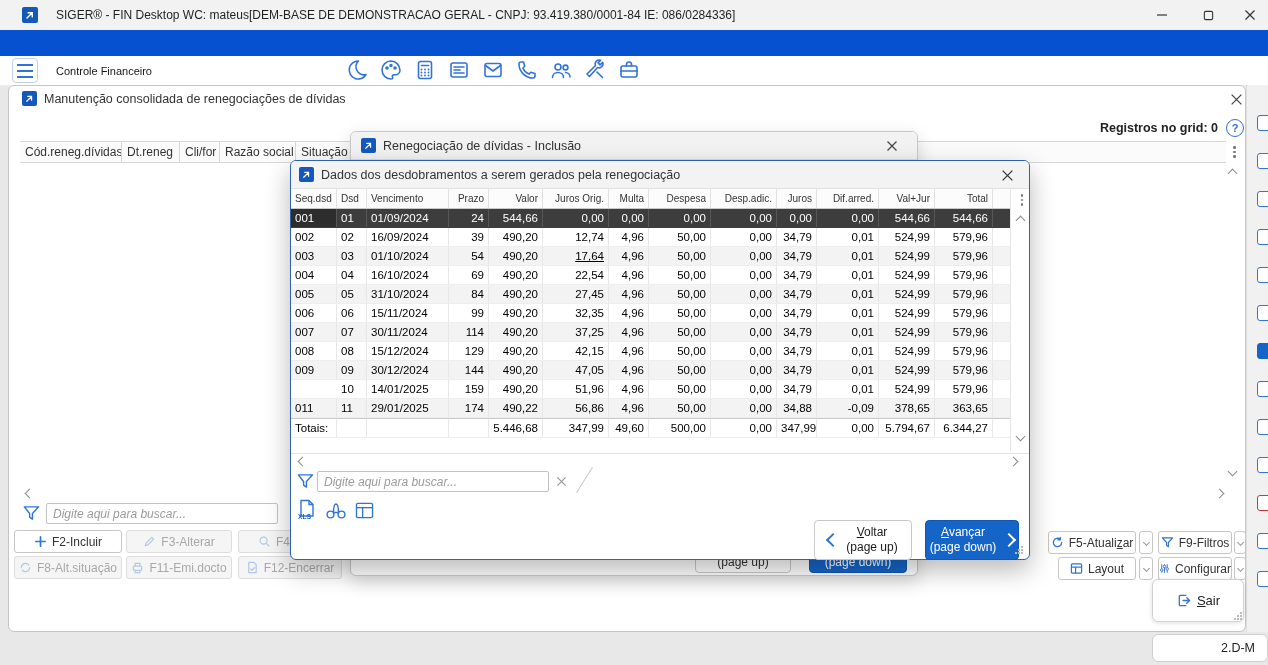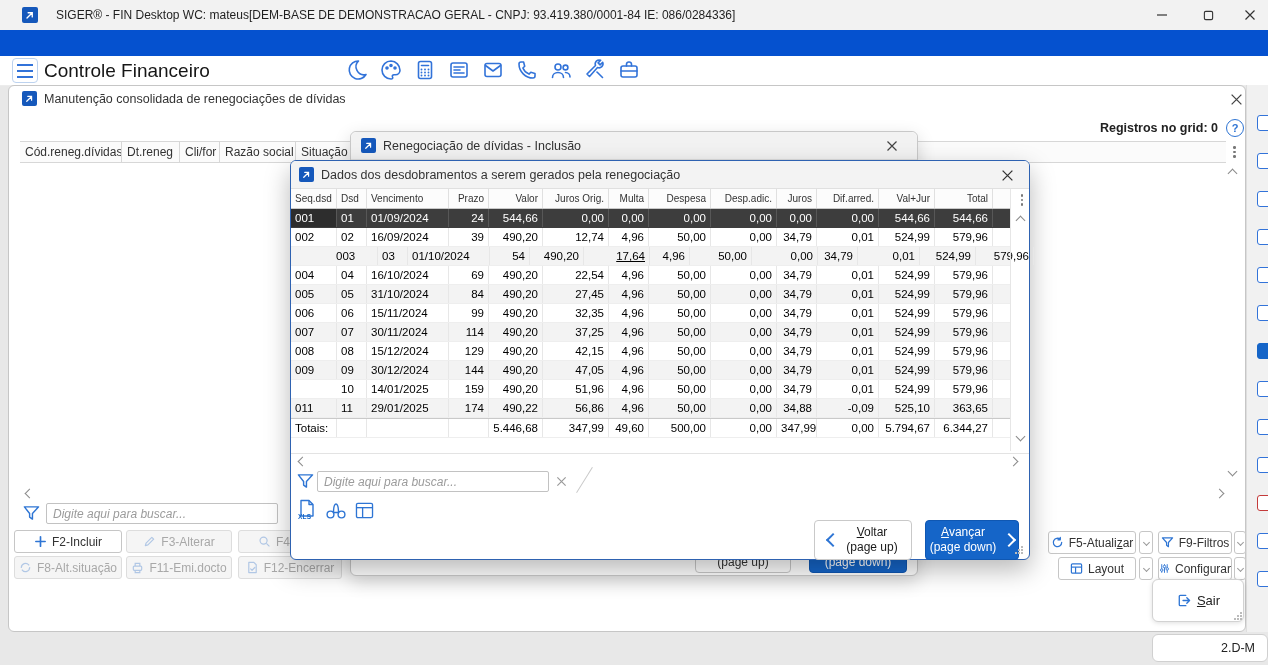--- a/index.html
+++ b/index.html
@@ -13,21 +13,21 @@
   .titlebar{position:absolute;left:0;top:0;width:1268px;height:30px;background:#f2f2f2;border-bottom:1px solid #e3e3e3}
   .tb-text{position:absolute;left:56px;top:0;line-height:30px;font-size:12px;color:#1f1f1f;white-space:nowrap}
   .win-ico{position:absolute;left:22px;top:7px;width:16px;height:16px;background:#1558bb;border-radius:2px;display:flex;align-items:center;justify-content:center}
   .winctl{position:absolute;top:0;width:32px;height:30px;display:flex;align-items:center;justify-content:center}
   .banner{position:absolute;left:0;top:30px;width:1268px;height:26px;background:#0551cf}
   .banner-ico{position:absolute;left:38px;top:33px;width:20px;height:20px;background:#fff;border-radius:3px;display:flex;align-items:center;justify-content:center}
   .banner-txt{position:absolute;top:30px;line-height:26px;font-size:12.5px;font-weight:bold;color:#fff;white-space:nowrap}
   .toolbar{position:absolute;left:0;top:56px;width:1268px;height:29px;background:#fff;border-bottom:1px solid #ececec}
   .hamburger{position:absolute;left:12px;top:58px;width:26px;height:25px;border:1px solid #bcd2ef;border-radius:4px;box-sizing:border-box;display:flex;flex-direction:column;justify-content:center;gap:4px;align-items:center}
   .hamburger i{display:block;width:16px;height:2px;background:#3273d9}
-  .module{position:absolute;left:44px;top:57px;line-height:28px;font-size:19px;color:#161616;white-space:nowrap}
+  .module{position:absolute;left:56px;top:57px;line-height:28px;font-size:11px;color:#161616;white-space:nowrap}
   .tbico{position:absolute;top:58px;width:24px;height:24px}
 
   
   .dock{position:absolute;left:1246px;top:85px;width:22px;height:547px;background:#f1f1f1;border-left:1px solid #dedede}
   .dock-ico{position:absolute;left:10px;width:16px;height:16px;border:1.5px solid #3273d9;border-radius:3px;background:#fff;box-sizing:border-box}
   .dock-ico.filled{background:#1565c8;border-color:#1565c8}
   .dock-ico.red{border-color:#c43b3b}
 
   
   .mainwin{position:absolute;left:8px;top:85px;width:1238px;height:547px;background:#fff;border:1px solid #c6c6c6;border-radius:6px;box-sizing:border-box}
@@ -423,21 +423,21 @@
           <div class="dcell r" style="width: 66px;">12,74</div>
           <div class="dcell r" style="width: 40px;">4,96</div>
           <div class="dcell r" style="width: 62px;">50,00</div>
           <div class="dcell r" style="width: 66px;">0,00</div>
           <div class="dcell r" style="width: 40px;">34,79</div>
           <div class="dcell r" style="width: 62px;">0,01</div>
           <div class="dcell r" style="width: 56px;">524,99</div>
           <div class="dcell r" style="width: 58px;">579,96</div>
         </div>
         <div class="drow alt">
-          <div class="dcell" style="width: 46px; margin-left: 41px;">003</div>
+          <div class="dcell" style="width: 46px;">003</div>
           <div class="dcell" style="width: 30px;">03</div>
           <div class="dcell" style="width: 82px;">01/10/2024</div>
           <div class="dcell r" style="width: 40px;">54</div>
           <div class="dcell r" style="width: 54px;">490,20</div>
           <div class="dcell r" style="width: 66px; text-decoration: underline;">17,64</div>
           <div class="dcell r" style="width: 40px;">4,96</div>
           <div class="dcell r" style="width: 62px;">50,00</div>
           <div class="dcell r" style="width: 66px;">0,00</div>
           <div class="dcell r" style="width: 40px;">34,79</div>
           <div class="dcell r" style="width: 62px;">0,01</div>
@@ -554,21 +554,21 @@
           <div class="dcell" style="width: 30px;">11</div>
           <div class="dcell" style="width: 82px;">29/01/2025</div>
           <div class="dcell r" style="width: 40px;">174</div>
           <div class="dcell r" style="width: 54px;">490,22</div>
           <div class="dcell r" style="width: 66px;">56,86</div>
           <div class="dcell r" style="width: 40px;">4,96</div>
           <div class="dcell r" style="width: 62px;">50,00</div>
           <div class="dcell r" style="width: 66px;">0,00</div>
           <div class="dcell r" style="width: 40px;">34,88</div>
           <div class="dcell r" style="width: 62px;">-0,09</div>
-          <div class="dcell r" style="width: 56px;">525,10</div>
+          <div class="dcell r" style="width: 56px;">378,65</div>
           <div class="dcell r" style="width: 58px;">363,65</div>
         </div>
         <div class="drow tot">
           <div class="dcell" style="width: 46px;">Totais:</div>
           <div class="dcell" style="width: 30px;"></div>
           <div class="dcell" style="width: 82px;"></div>
           <div class="dcell r" style="width: 40px;"></div>
           <div class="dcell r" style="width: 54px;">5.446,68</div>
           <div class="dcell r" style="width: 66px;">347,99</div>
           <div class="dcell r" style="width: 40px;">49,60</div>

